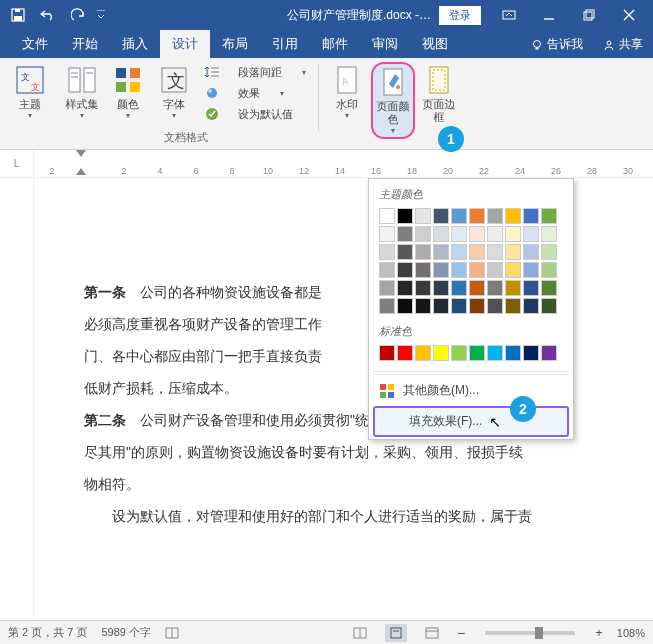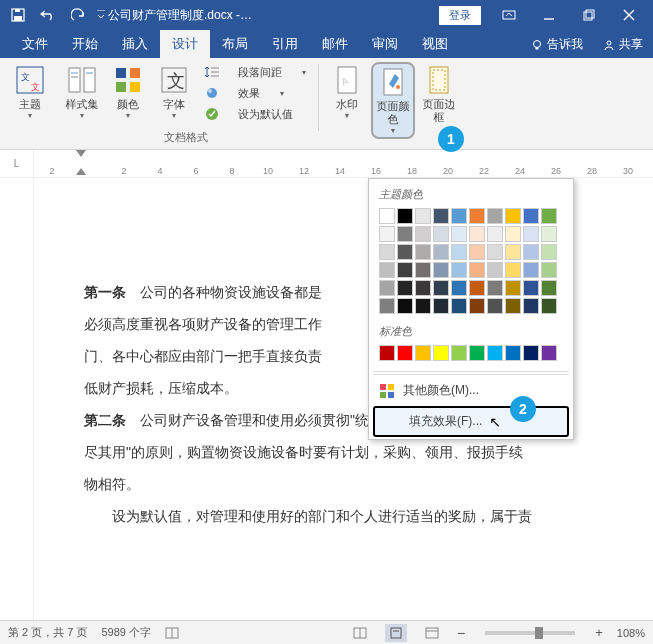--- a/index.html
+++ b/index.html
@@ -1,42 +1,42 @@
 <!DOCTYPE html>
 <html><head>
 <meta charset="utf-8">
 <style>
 * { box-sizing: border-box; margin: 0; padding: 0; font-family: "Microsoft YaHei", sans-serif; }
 body { width: 653px; height: 644px; background: #fff; overflow: hidden; font-size: 12px; }
 
 .titlebar { height: 30px; background: #2b579a; display: flex; align-items: center; color: #fff; padding: 0 4px; }
 .titlebar .qat { display: flex; gap: 2px; align-items: center; }
 .titlebar .qat-btn { width: 28px; height: 26px; display: flex; align-items: center; justify-content: center; cursor: pointer; }
-.titlebar .doc-title { flex: 1; text-align: left; font-size: 12px; white-space: nowrap; overflow: hidden; }
+.titlebar .doc-title { flex: 1; text-align: right; font-size: 12px; white-space: nowrap; overflow: hidden; }
 .titlebar .login-btn { background: #fff; color: #2b579a; padding: 2px 10px; font-size: 11px; margin: 0 8px; cursor: pointer; }
 .titlebar .win-ctrl { width: 40px; height: 30px; display: flex; align-items: center; justify-content: center; cursor: pointer; }
 
 .tabs { height: 28px; background: #2b579a; display: flex; align-items: flex-end; padding-left: 10px; }
 .tab { color: #fff; padding: 5px 12px; font-size: 13px; cursor: pointer; }
 .tab.active { background: #f3f3f3; color: #2b579a; }
 .tabs .spacer { flex: 1; }
 .tabs .tell-me { display: flex; align-items: center; color: #fff; padding: 5px 10px; font-size: 12px; gap: 4px; }
 .tabs .share { color: #fff; padding: 5px 10px; font-size: 12px; display: flex; align-items: center; gap: 4px; cursor: pointer; }
 
 .ribbon { height: 92px; background: #f3f3f3; border-bottom: 1px solid #d4d4d4; display: flex; padding: 2px 4px 0; position: relative; }
 .rgroup { display: flex; flex-direction: column; align-items: center; padding: 0 4px; position: relative; }
 .rgroup .gbody { flex: 1; display: flex; align-items: flex-start; gap: 2px; padding-top: 2px; }
 .rgroup .glabel { font-size: 11px; color: #666; padding: 2px 0 4px; text-align: center; }
 .sep { width: 1px; background: #d4d4d4; margin: 4px 2px 18px; }
 
 .big-btn { width: 44px; display: flex; flex-direction: column; align-items: center; padding: 2px; cursor: pointer; }
 .big-btn .icon { width: 32px; height: 32px; margin-bottom: 2px; }
 .big-btn .lbl { font-size: 11px; color: #444; text-align: center; line-height: 1.2; }
 .big-btn .drop { font-size: 8px; color: #666; }
-.big-btn.highlight { border: 2px solid #a3a3a3; border-radius: 8px; background: #d8e6f3; }
+.big-btn.highlight { border: 2px solid #ec4899; border-radius: 13px; background: #d8e6f3; }
 
 .small-rows { display: flex; flex-direction: column; gap: 1px; }
 .small-btn { display: flex; align-items: center; gap: 18px; padding: 2px 6px; font-size: 11px; color: #444; cursor: pointer; height: 20px; }
 .small-btn .sicon { width: 16px; height: 16px; }
 
 .callout { position: absolute; width: 26px; height: 26px; border-radius: 50%; background: #1ba1e2; color: #fff; display: flex; align-items: center; justify-content: center; font-size: 14px; font-weight: bold; z-index: 50; }
 
 .ruler-area { height: 28px; background: #fff; display: flex; border-bottom: 1px solid #eee; }
 .ruler-corner { width: 34px; display: flex; align-items: center; justify-content: center; color: #888; font-size: 10px; border-right: 1px solid #eee; }
 .hruler { flex: 1; position: relative; background: #fff; }
@@ -50,21 +50,21 @@
 .page { flex: 1; background: #fff; padding: 40px 10px 10px 50px; font-size: 14px; color: #333; line-height: 2; overflow: hidden; }
 .page p { margin-bottom: 4px; }
 .page .art-title { font-weight: bold; display: inline; }
 
 .color-popup { position: absolute; left: 368px; top: 0; width: 206px; background: #fff; border: 1px solid #c6c6c6; box-shadow: 2px 2px 6px rgba(0,0,0,0.25); z-index: 40; padding: 4px 0 0; }
 .color-popup .section-label { font-size: 11px; color: #666; padding: 4px 10px; font-style: italic; }
 .color-grid { display: grid; grid-template-columns: repeat(10, 16px); gap: 2px; padding: 2px 10px 6px; }
 .swatch { width: 16px; height: 16px; border: 1px solid #ccc; cursor: pointer; }
 .std-row { display: grid; grid-template-columns: repeat(10, 16px); gap: 2px; padding: 2px 10px 8px; }
 .menu-item { display: flex; align-items: center; gap: 8px; padding: 5px 10px; font-size: 12px; color: #444; cursor: pointer; }
-.menu-item.highlight { border: 2px solid #000000; border-radius: 3px; margin: 2px 4px; background: #eef5fb; }
+.menu-item.highlight { border: 2px solid #8b5cf6; border-radius: 3px; margin: 2px 4px; background: #eef5fb; }
 .no-color-sw { width: 16px; height: 16px; border: 1px solid #888; background: #fff; }
 .popup-sep { height: 1px; background: #e1e1e1; margin: 2px 4px; }
 .cursor-arrow { position: absolute; font-size: 14px; color: #000; pointer-events: none; }
 
 .statusbar { position: absolute; left: 0; right: 0; bottom: 0; height: 24px; background: #f3f3f3; border-top: 1px solid #d4d4d4; display: flex; align-items: center; font-size: 11px; color: #555; padding: 0 8px; gap: 14px; }
 .statusbar .flex { flex: 1; }
 .view-btn { width: 22px; height: 18px; display: flex; align-items: center; justify-content: center; cursor: pointer; }
 .view-btn.active { background: #d0d8e5; }
 .zoom-slider { width: 90px; height: 4px; background: #ccc; position: relative; margin: 0 6px; }
 .zoom-slider .thumb { position: absolute; width: 8px; height: 12px; background: #888; top: -4px; left: 50px; }

